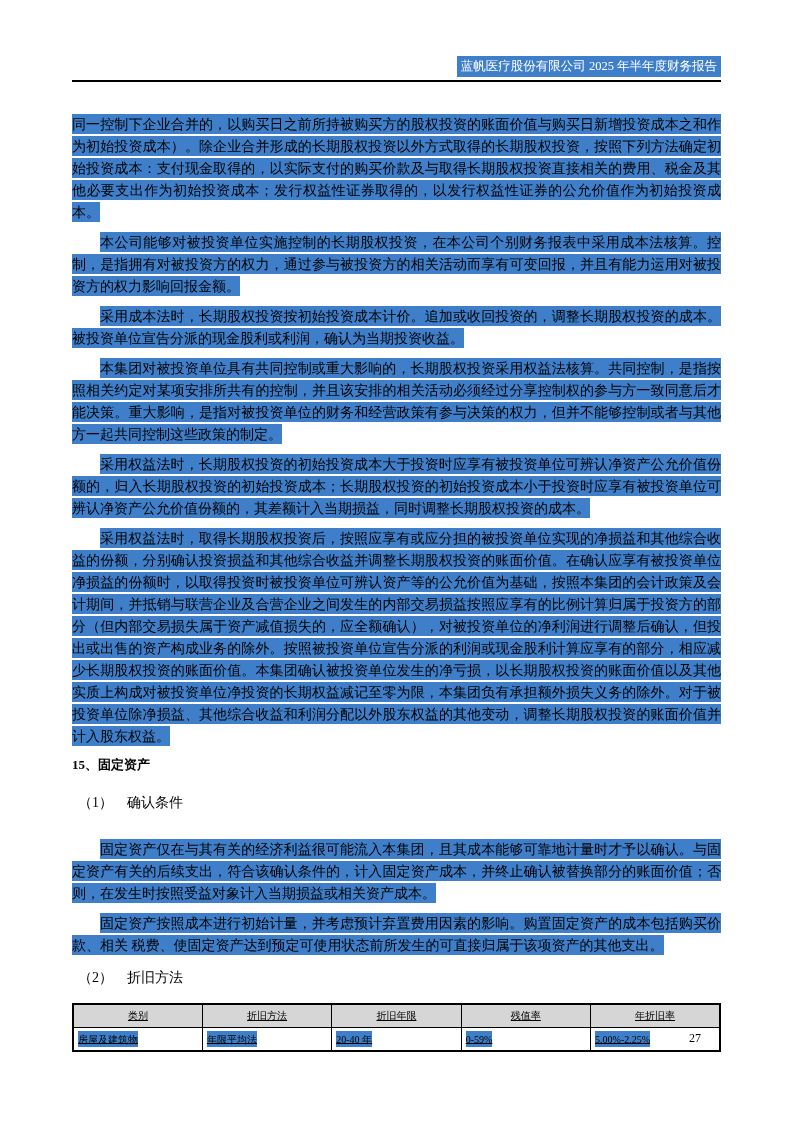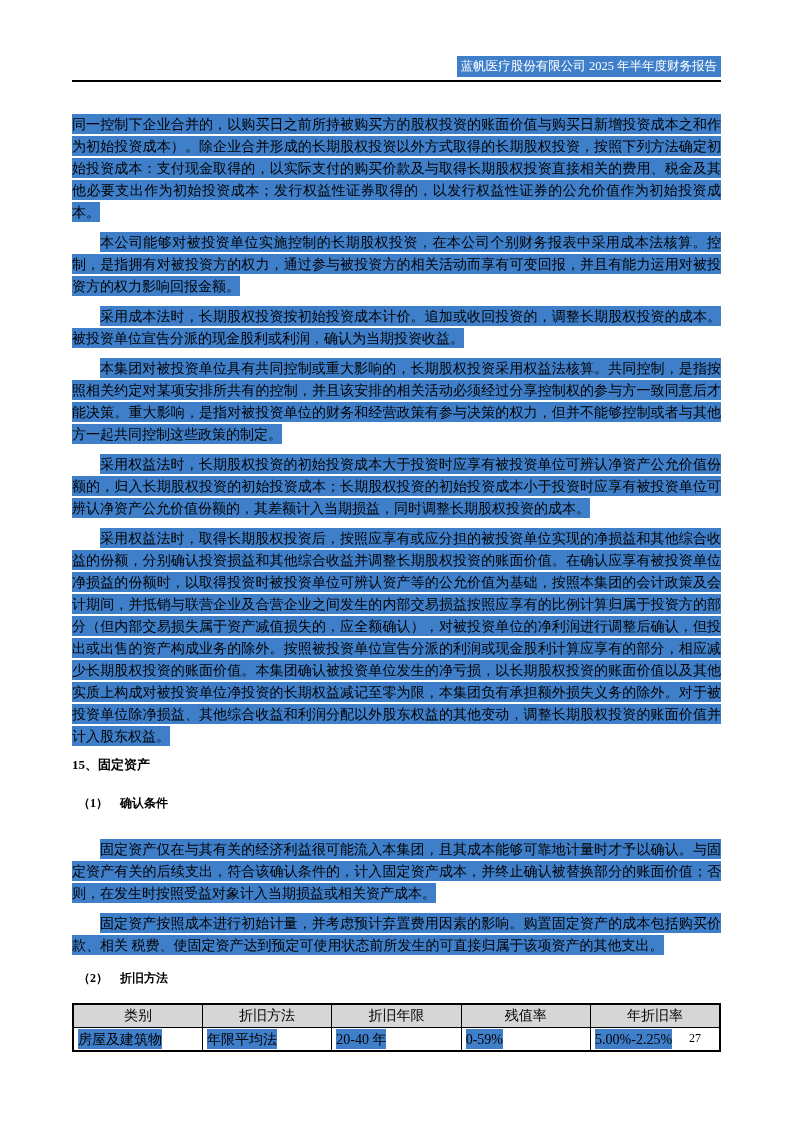--- a/index.html
+++ b/index.html
@@ -25,29 +25,30 @@
   .content { margin:31px 72px 0 72px; text-align:justify; }
   p.para { margin:0 0 8px 0; text-indent:2em; padding:0; }
   p.noindent { text-indent:0; }
   .hl {
     background:var(--hl,#3f7fca);
     padding:2.5px 0;
     -webkit-box-decoration-break:clone;
     box-decoration-break:clone;
   }
   .h-sec { font-size:13px; line-height:20px; font-weight:700; margin:8px 0 18px 0; text-indent:0; }
-  .h-sub { font-size:12px; line-height:20px; font-weight:700; text-indent:0; }
+  .h-sub { font-size:14px; line-height:20px; font-weight:400; text-indent:0; }
   .h-sub1 { margin:0 0 25px 6px; }
   .h-sub2 { margin:12px 0 15px 6px; }
   table.dep {
     width:100%;
     border-collapse:collapse;
     border:2px solid #000;
-    font-size:14px;
+    font-size:10px;
     table-layout:fixed;
+    text-decoration:underline;
   }
   table.dep th, table.dep td {
     border:1px solid #000;
     height:21px;
     padding:0 4px;
     overflow:hidden;
     white-space:nowrap;
   }
   table.dep th {
     background:var(--thbg,#d6d6d6);

